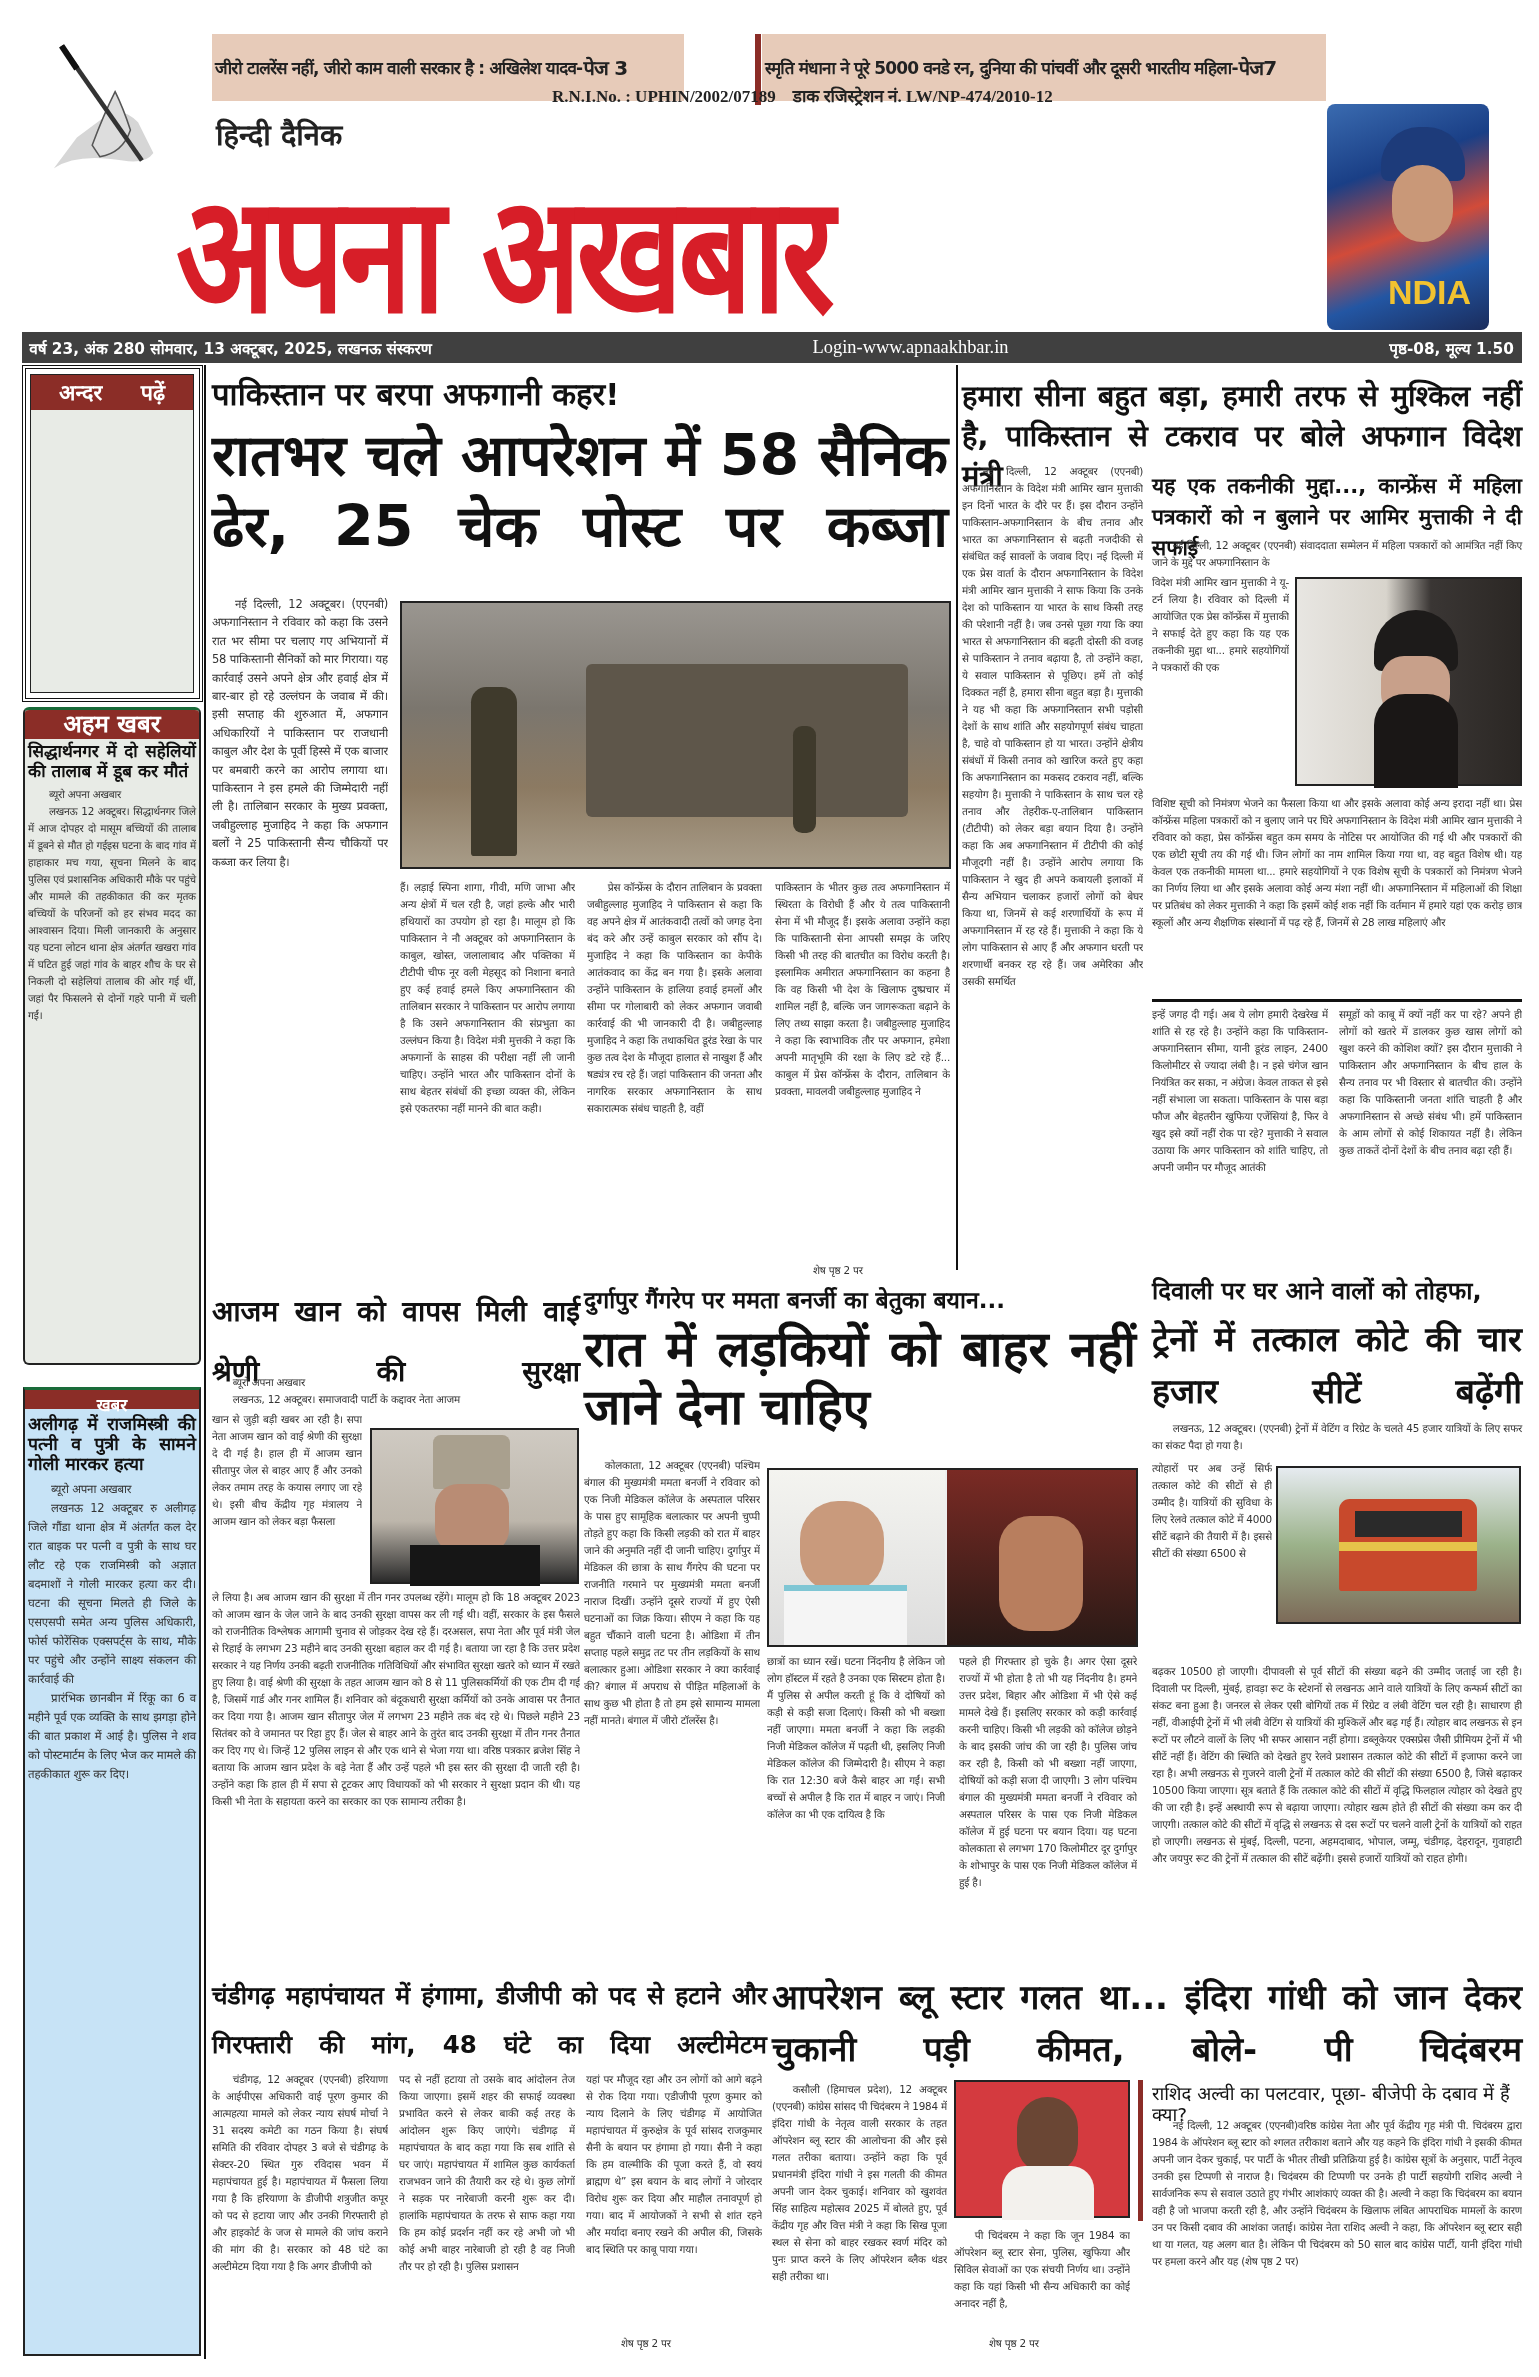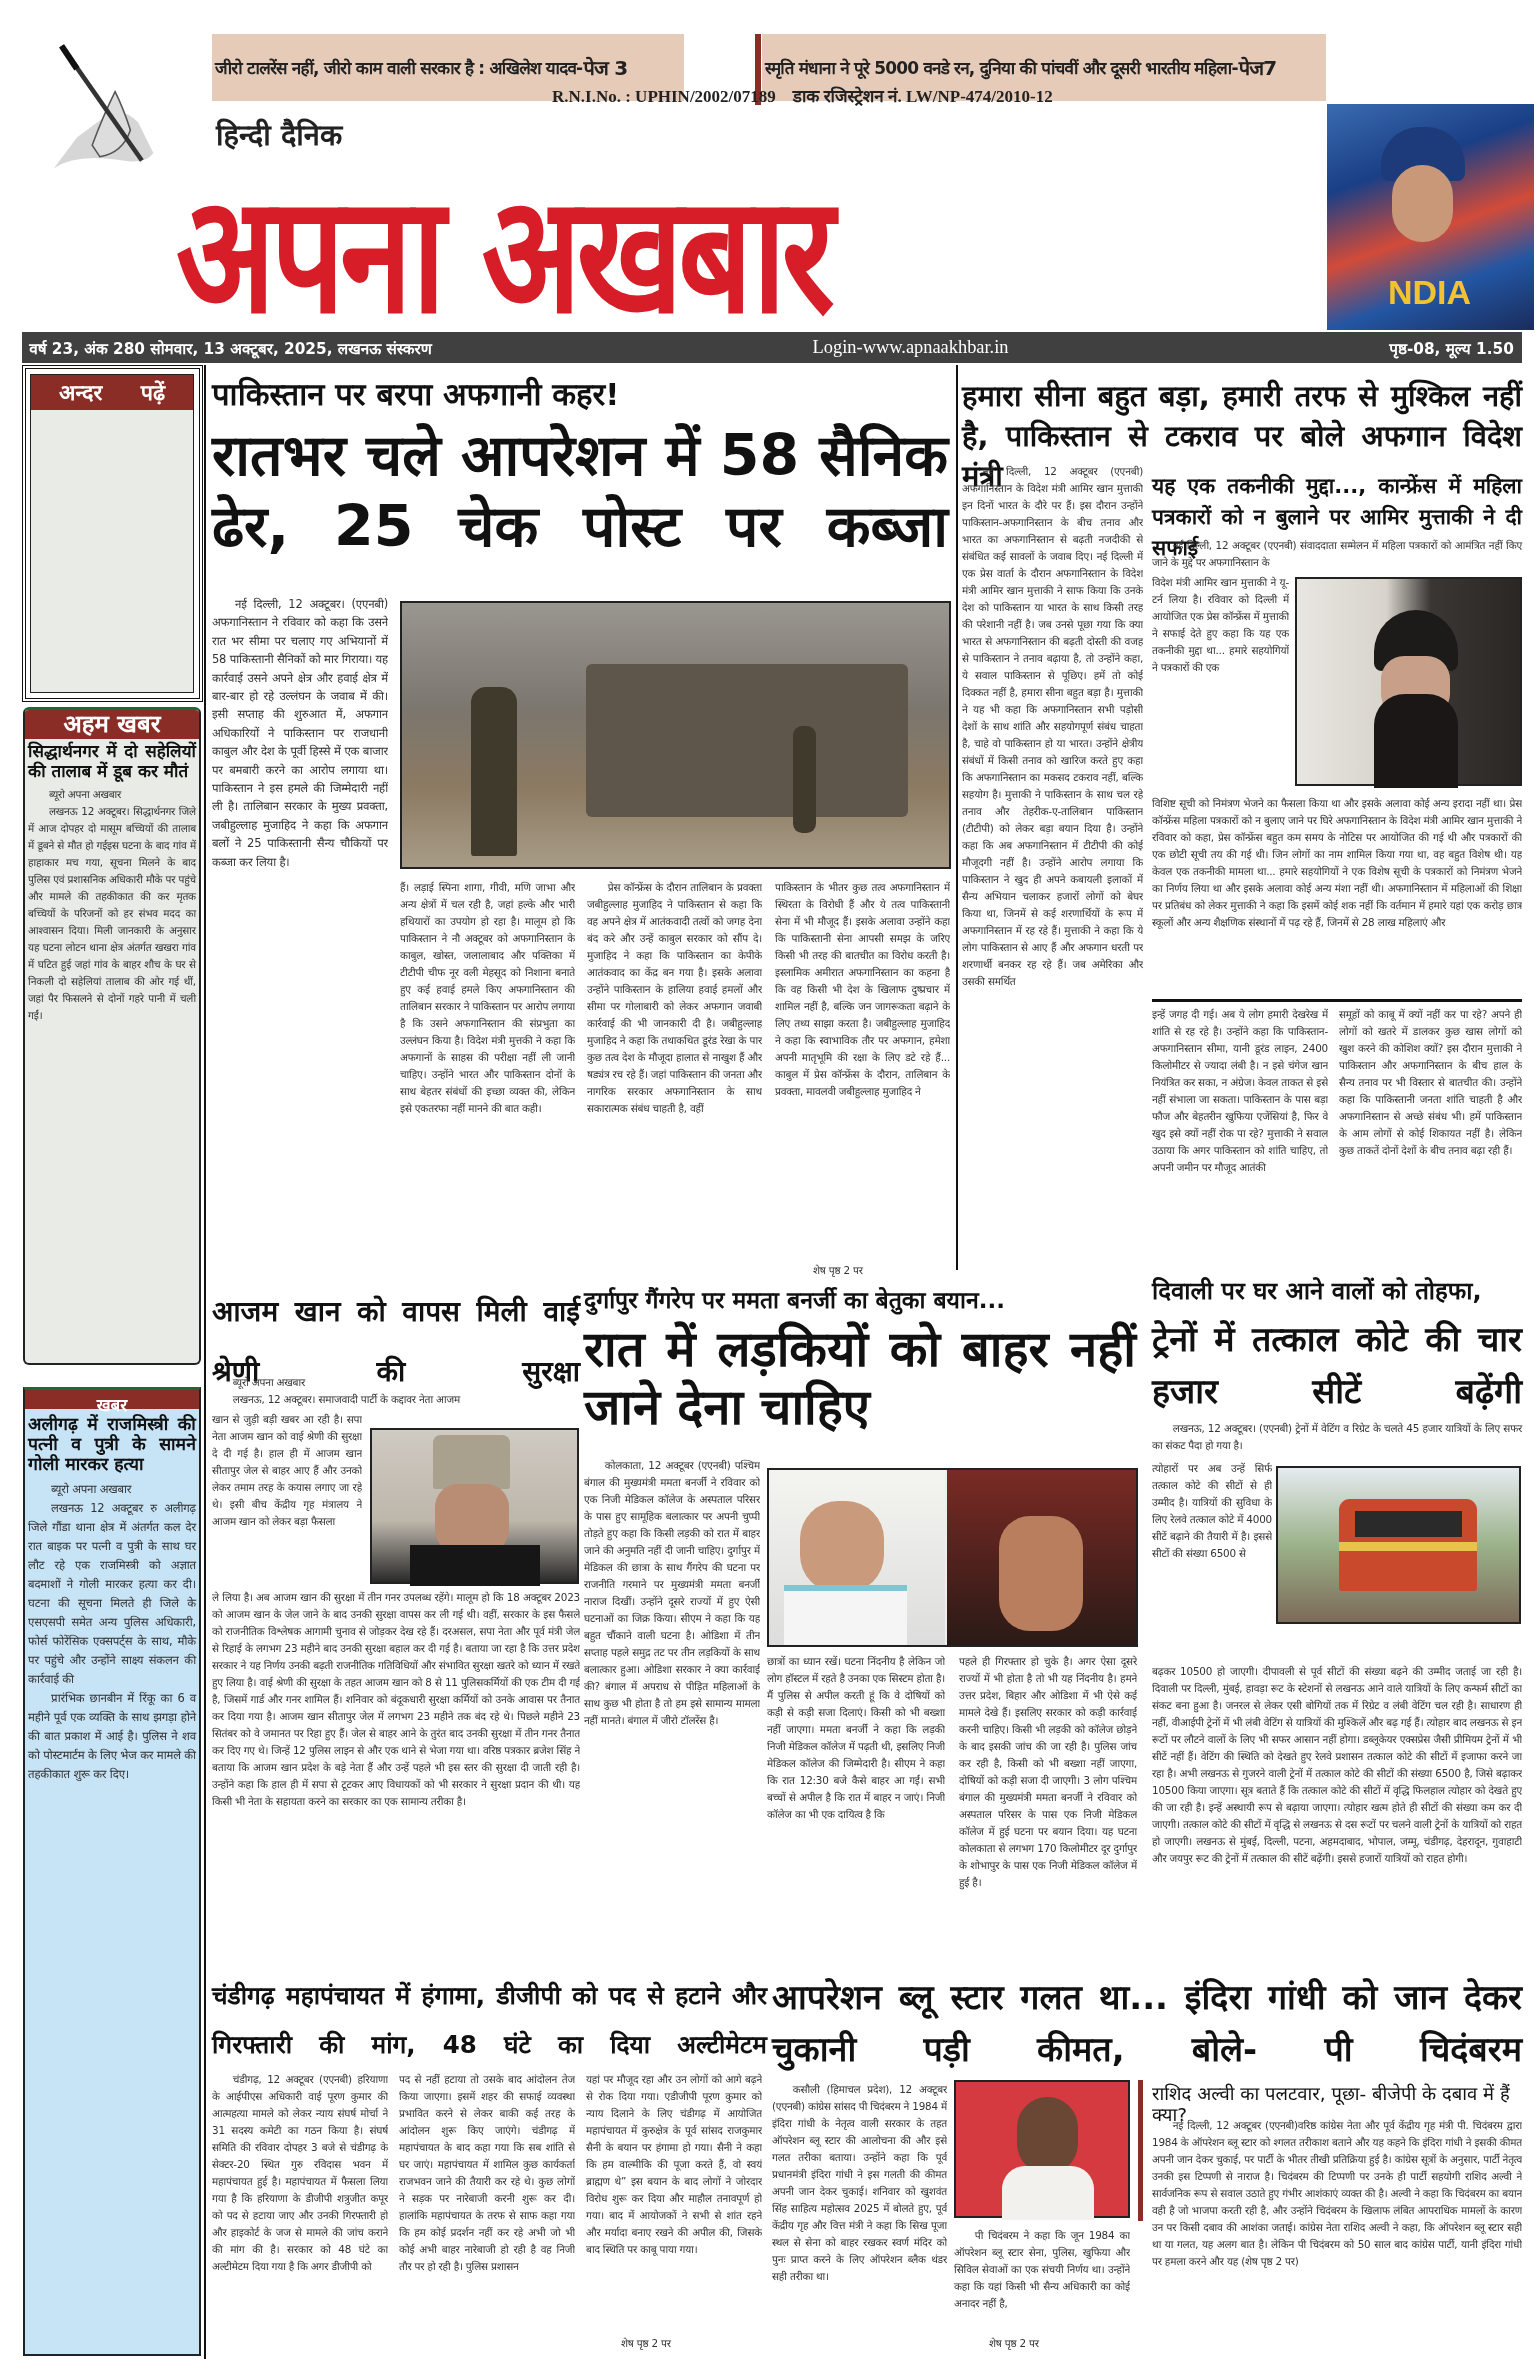--- a/index.html
+++ b/index.html
@@ -39,21 +39,21 @@
 </div>
 <div class="abs teaser" style="left:212px;width:472px">
   <span>जीरो टालरेंस नहीं, जीरो काम वाली सरकार है : अखिलेश यादव-</span>
     <b>पेज 3</b>
 </div>
 <div class="abs sep" style="left:755px;top:34px;width:6.1px;height:71px"></div>
 <div class="abs teaser" style="left:762px;width:564px">
   <span>स्मृति मंधाना ने पूरे 5000 वनडे रन, दुनिया की पांचवीं और दूसरी भारतीय महिला-</span>
     <b>पेज7</b>
 </div>
-<div class="abs photo" style="left:1327px;top:104px;width:207px;height:226px;border-radius:0;overflow:hidden">
+<div class="abs photo" style="left:1327px;top:104px;width:162px;height:226px;border-radius:8px;overflow:hidden">
   <div style="position:absolute;left:54px;top:23px;width:84px;height:54px;background:#1d3b7a;border-radius:38px 38px 7.7px 7.7px"></div>
   <div style="position:absolute;left:65px;top:61px;width:61px;height:77px;background:#c99878;border-radius:31px"></div>
   <div style="position:absolute;left:61px;top:169px;color:#f2c230;font-weight:bold;font-size:34px;font-family:'Liberation Sans',sans-serif">NDIA</div>
 </div>
 <div class="abs rni">
   <span>R.N.I.No. : UPHIN/2002/07189</span>&nbsp;&nbsp;&nbsp;&nbsp;<span>डाक रजिस्ट्रेशन नं. LW/NP-474/2010-12</span>
 </div>
 <div class="abs hindi-daily">हिन्दी दैनिक</div>
 <div class="abs masthead">अपना अखबार</div>
 <div class="abs infobar">

